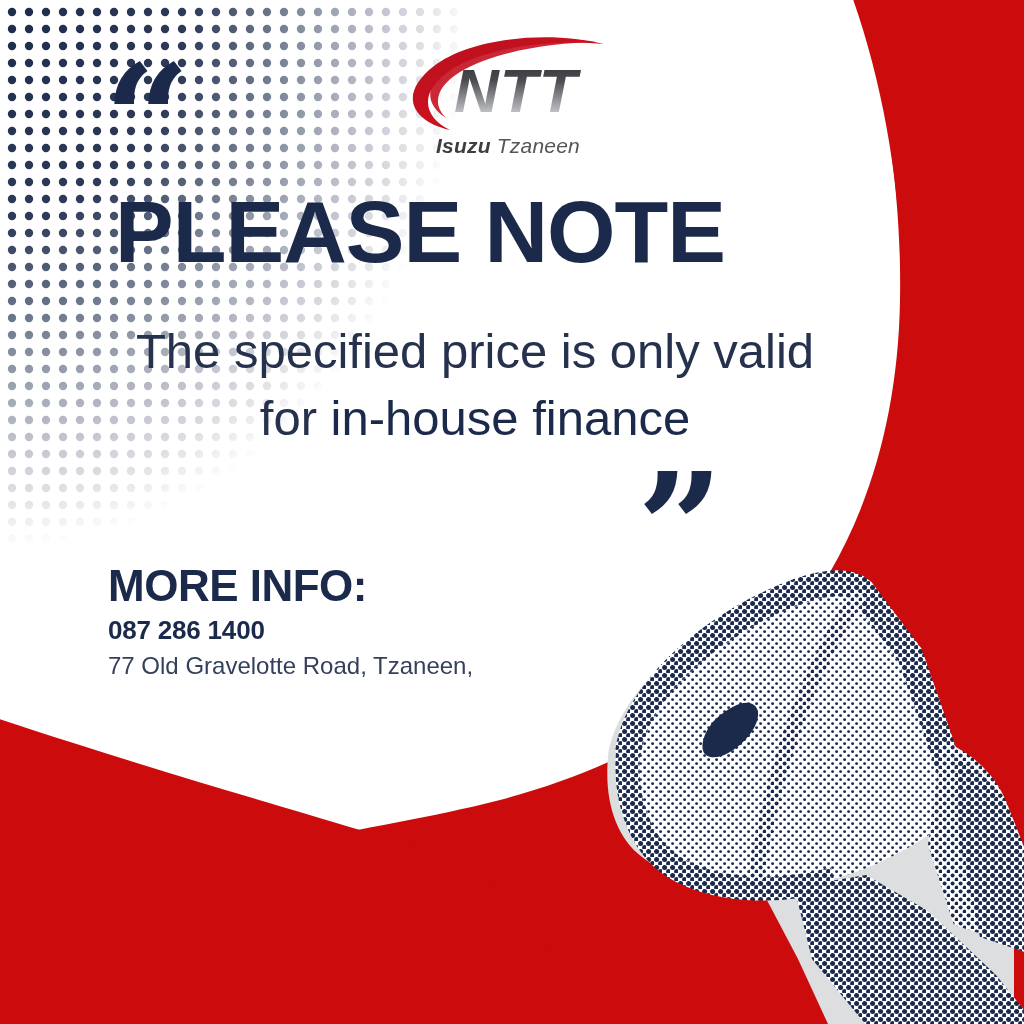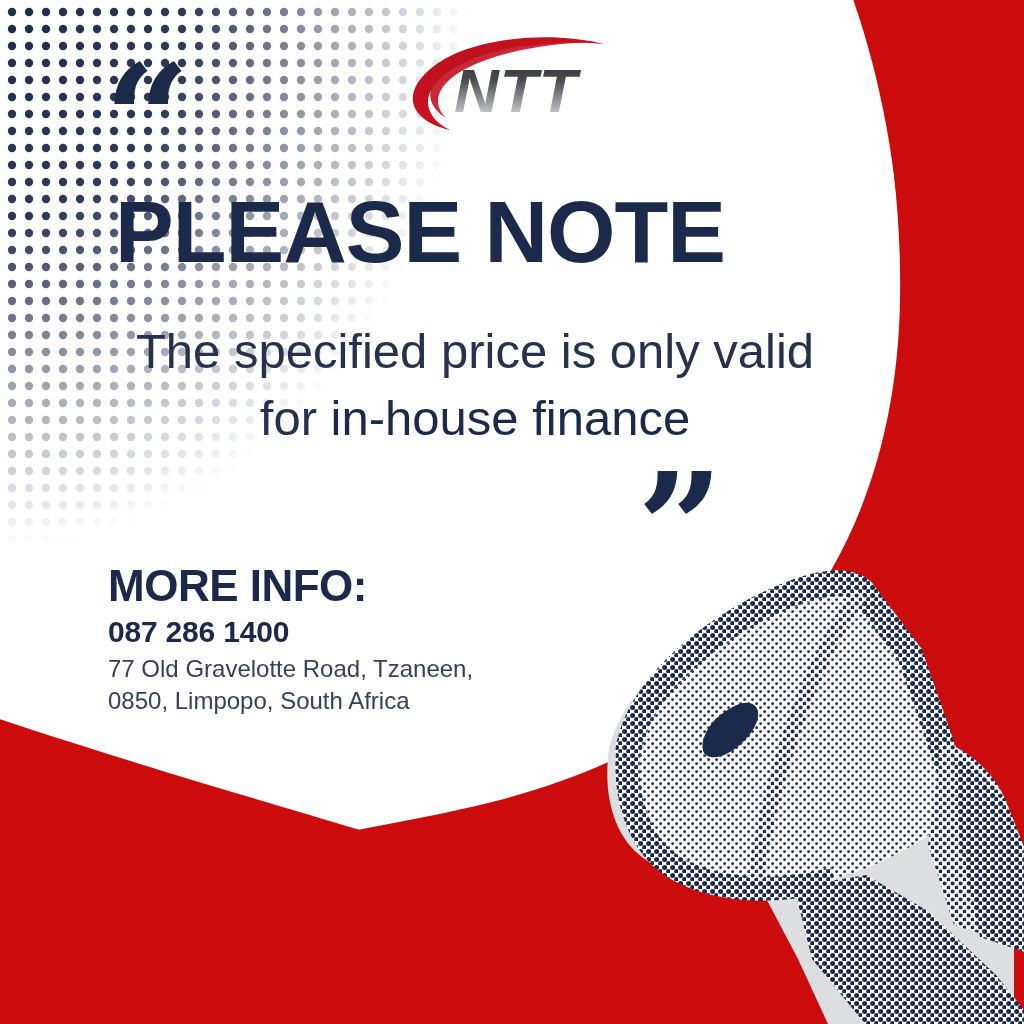--- a/index.html
+++ b/index.html
@@ -122,21 +122,21 @@
   }
   .mi-title {
     font-size: 44px;
     font-weight: 700;
     color: #1b2a4a;
     line-height: 1.05;
     letter-spacing: -0.5px;
   }
   .mi-phone {
     margin-top: 6px;
-    font-size: 30px;
+    font-size: 26px;
     font-weight: 700;
     color: #1b2a4a;
     letter-spacing: -0.2px;
   }
   .mi-addr {
     margin-top: 4px;
     font-size: 24px;
     font-weight: 400;
     color: #35405c;
     line-height: 1.32;
@@ -238,37 +238,40 @@
                  C 86,10 156,4 206,8 Z"></path>
         <path fill="url(#swooshGrad)" d="M 198,6
                  C 148,0 86,6 54,28
                  C 26,47 26,68 48,82
                  C 34,68 38,51 62,36
                  C 96,15 154,7 198,6 Z" opacity="0.9"></path>
 
         <text x="56" y="76" font-family="'Liberation Sans', sans-serif" font-size="62" font-weight="700" font-style="italic" letter-spacing="1" fill="url(#nttGrad)">NTT</text>
       </svg>
     </div>
+    <div class="logo-sub">
+      <span class="b">Isuzu</span>
+      <span class="r">Tzaneen</span>
+    </div>
   </div>
 
   <div class="headline">PLEASE NOTE</div>
 
   <div class="body-copy">
     <div>The specified price is only valid</div>
     <div>
       <span>for </span><b>in-house finance</b>
     </div>
   </div>
 
   <div class="more-info">
     <div class="mi-title">MORE INFO:</div>
     <div class="mi-phone">087 286 1400</div>
     <div class="mi-addr">
       <div>77 Old Gravelotte Road, Tzaneen,</div>
-      <div>0850, Limpopo, South Africa</div>
     </div>
   </div>
 
   <svg class="megaphone" viewBox="0 0 430 480" aria-hidden="true">
     <defs>
       <pattern id="dotsMegaDark" x="0" y="0" width="8" height="8" patternUnits="userSpaceOnUse">
         <rect x="0" y="0" width="8" height="8" fill="#ffffff"></rect>
         <circle cx="2.6" cy="2.6" r="2.5" fill="#1b2a4a"></circle>
         <circle cx="6.6" cy="6.6" r="2.5" fill="#1b2a4a"></circle>
       </pattern>

